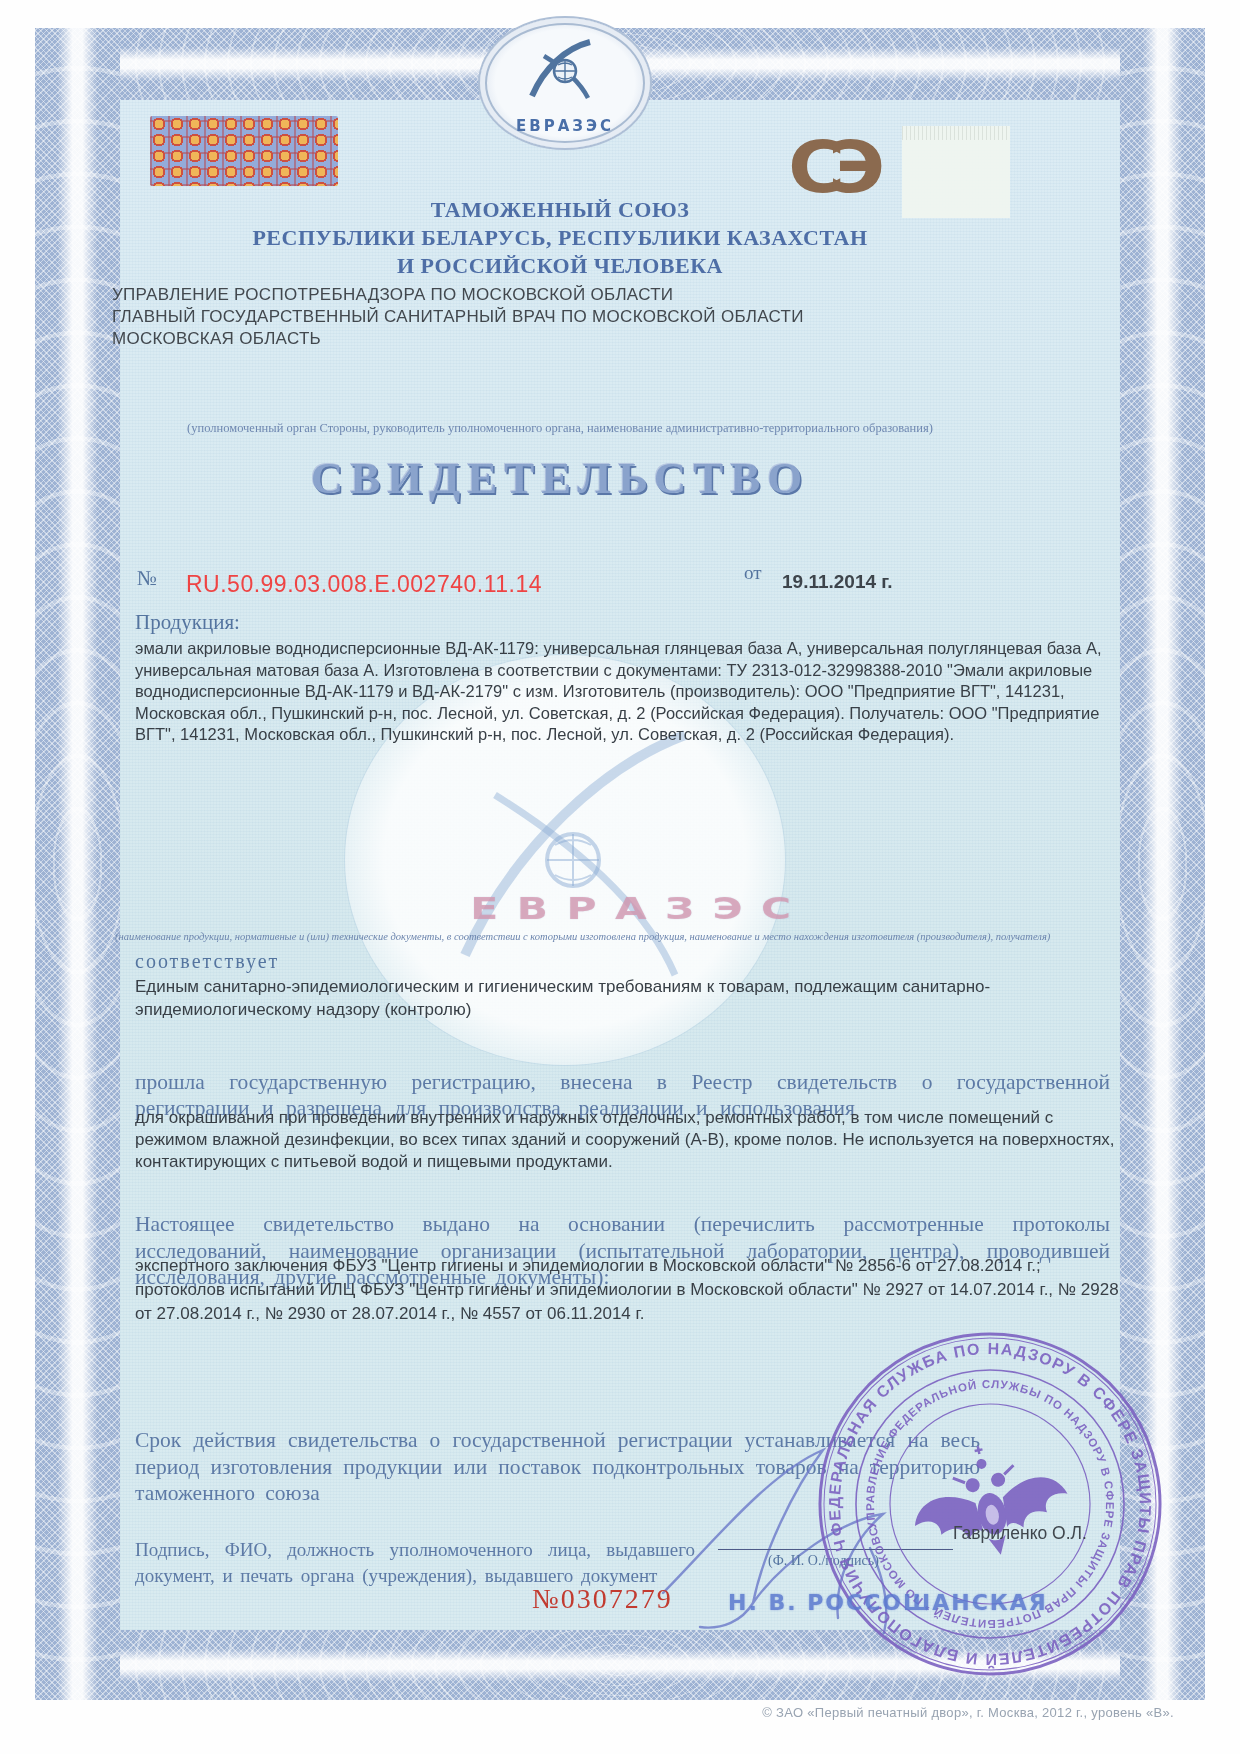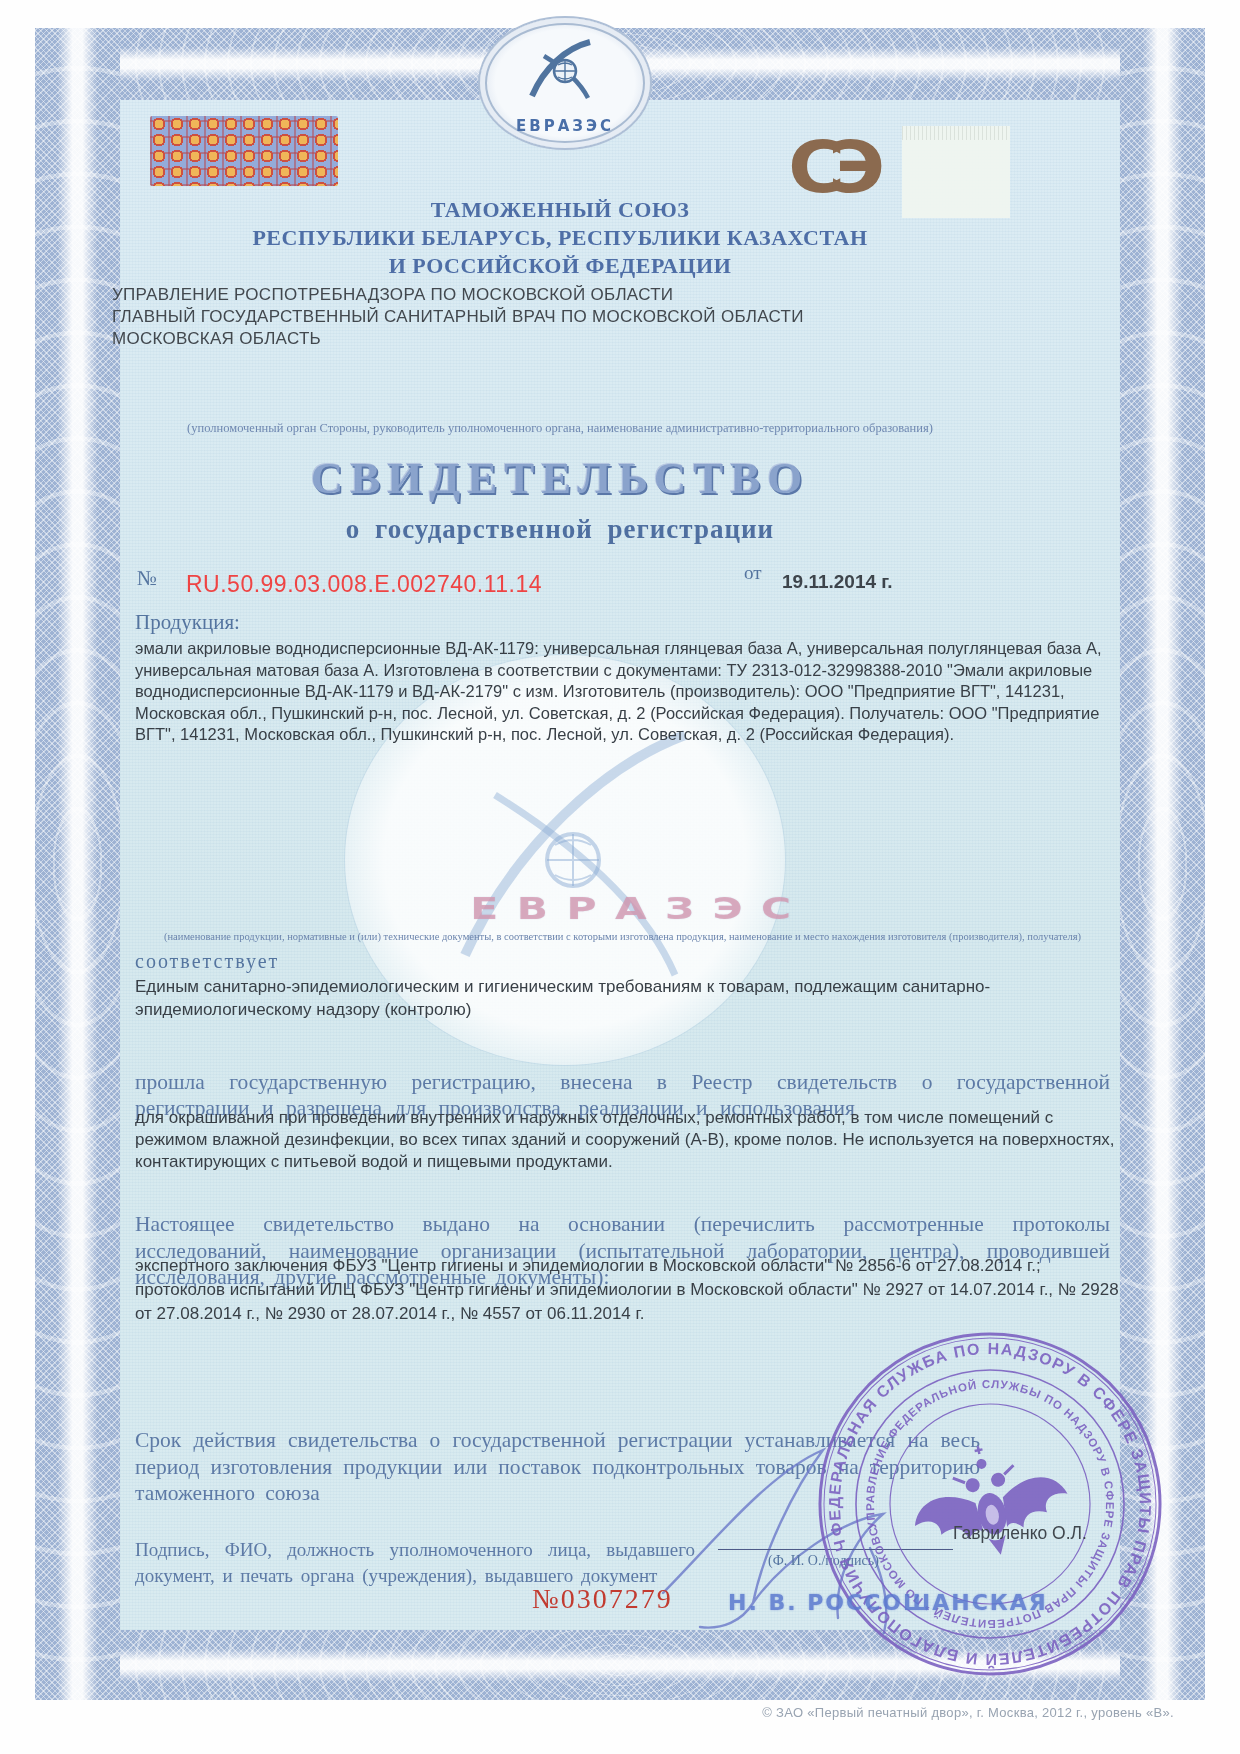--- a/index.html
+++ b/index.html
@@ -79,21 +79,21 @@
   .no-value{left:186px;top:571px;font-family:"Liberation Sans","DejaVu Sans",sans-serif;
     font-size:23px;color:#ef4444;letter-spacing:.5px;z-index:5;}
   .ot-label{left:744px;top:562px;font-size:19px;color:#54749f;z-index:5;}
   .ot-value{left:782px;top:571px;font-family:"Liberation Sans","DejaVu Sans",sans-serif;
     font-size:19px;color:#3d444b;z-index:5;font-weight:bold;}
 
   
   .lbl-serif{font-size:21px;color:#54749f;z-index:5;}
   .p-sans{font-family:"Liberation Sans","DejaVu Sans",sans-serif;color:#383f46;z-index:5;text-align:left;}
   .p-serif{color:#5d7aa6;z-index:5;text-align:justify;margin-top:39px;}
-  .caption-2{left:115px;top:931px;width:1015px;z-index:5;font-size:10.5px;color:#6b84ad;white-space:nowrap;text-align:center;}
+  .caption-2{left:115px;top:931px;width:1015px;z-index:5;font-size:10.5px;color:#6b84ad;white-space:nowrap;text-align:left;font-style:italic;}
 
   
   .wm-circle{left:345px;top:655px;width:440px;height:410px;z-index:3;border-radius:50%;
     background:radial-gradient(ellipse at center, rgba(255,255,255,.85) 0 58%, rgba(255,255,255,.35) 74%, rgba(255,255,255,0) 100%);
     box-shadow:0 0 0 1px rgba(160,190,220,.25);}
   .wm-text{left:430px;top:890px;width:420px;text-align:center;z-index:4;
     font-family:"DejaVu Sans",sans-serif;font-weight:bold;font-size:31px;letter-spacing:14px;
     color:rgba(224,142,163,.62);transform:scaleX(1.32);transform-origin:center;
     text-shadow:0 0 1px rgba(150,170,210,.5);}
 
@@ -149,31 +149,30 @@
   </div>
 
   <div class="abs sticker"></div>
 
   <div class="abs patch"></div>
   <div class="abs se-mark">СЭ</div>
 
   <div class="abs union">
     <div>ТАМОЖЕННЫЙ СОЮЗ</div>
     <div>РЕСПУБЛИКИ БЕЛАРУСЬ, РЕСПУБЛИКИ КАЗАХСТАН</div>
-    <div>И РОССИЙСКОЙ ФЕДЕРАЦИИ</div>
+    <div>И РОССИЙСКОЙ ЧЕЛОВЕКА</div>
   </div>
   <div class="abs authority">
     <div>УПРАВЛЕНИЕ РОСПОТРЕБНАДЗОРА ПО МОСКОВСКОЙ ОБЛАСТИ</div>
     <div>ГЛАВНЫЙ ГОСУДАРСТВЕННЫЙ САНИТАРНЫЙ ВРАЧ ПО МОСКОВСКОЙ ОБЛАСТИ</div>
     <div>МОСКОВСКАЯ ОБЛАСТЬ</div>
   </div>
   <div class="abs caption-1">(уполномоченный орган Стороны, руководитель уполномоченного органа, наименование административно-территориального образования)</div>
 
   <div class="abs title-main">СВИДЕТЕЛЬСТВО</div>
-  <div class="abs title-sub">о государственной регистрации</div>
 
   <div class="abs no-label">№</div>
   <div class="abs no-value">RU.50.99.03.008.E.002740.11.14</div>
   <div class="abs ot-label">от</div>
   <div class="abs ot-value">19.11.2014 г.</div>
 
   <div class="abs lbl-serif" style="left:135px;top:610px;">Продукция:</div>
   <div class="abs p-sans" style="left:135px;top:638px;width:977px;font-size:16.5px;line-height:21.6px;">эмали акриловые воднодисперсионные ВД-АК-1179: универсальная глянцевая база А, универсальная полуглянцевая база А, универсальная матовая база А. Изготовлена в соответствии с документами: ТУ 2313-012-32998388-2010 "Эмали акриловые воднодисперсионные ВД-АК-1179 и ВД-АК-2179" с изм. Изготовитель (производитель): ООО "Предприятие ВГТ", 141231, Московская обл., Пушкинский р-н, пос. Лесной, ул. Советская, д. 2 (Российская Федерация).  Получатель: ООО "Предприятие ВГТ", 141231, Московская обл., Пушкинский р-н, пос. Лесной, ул. Советская, д. 2 (Российская Федерация).</div>
   <div class="abs caption-2">(наименование продукции, нормативные и (или) технические документы, в соответствии с которыми изготовлена продукция, наименование и место нахождения изготовителя (производителя), получателя)</div>
 

